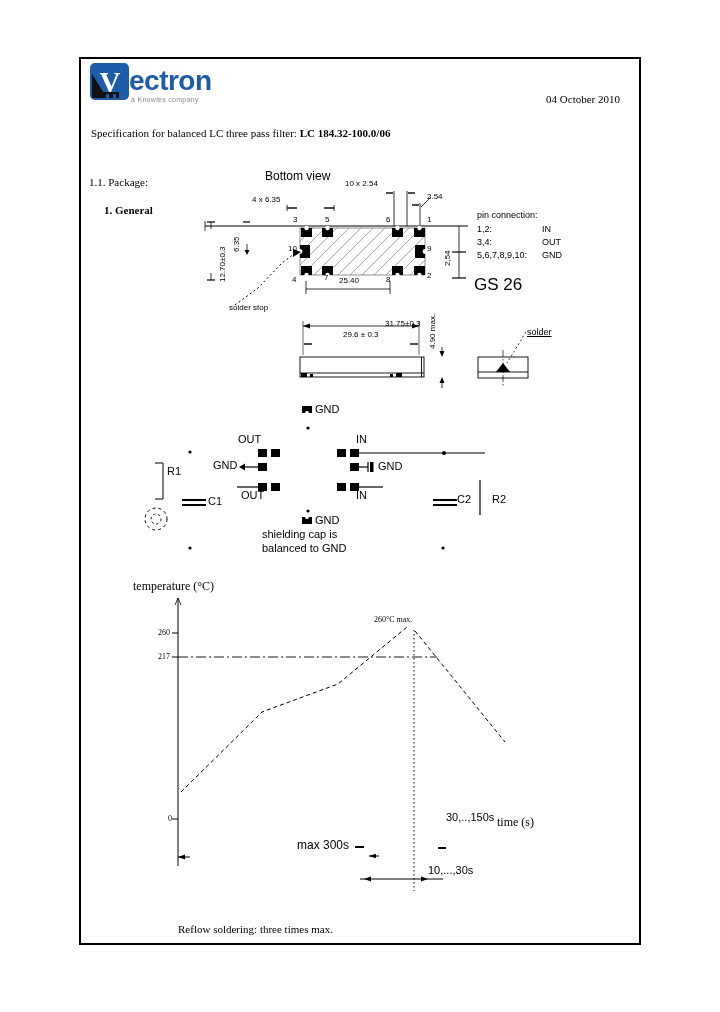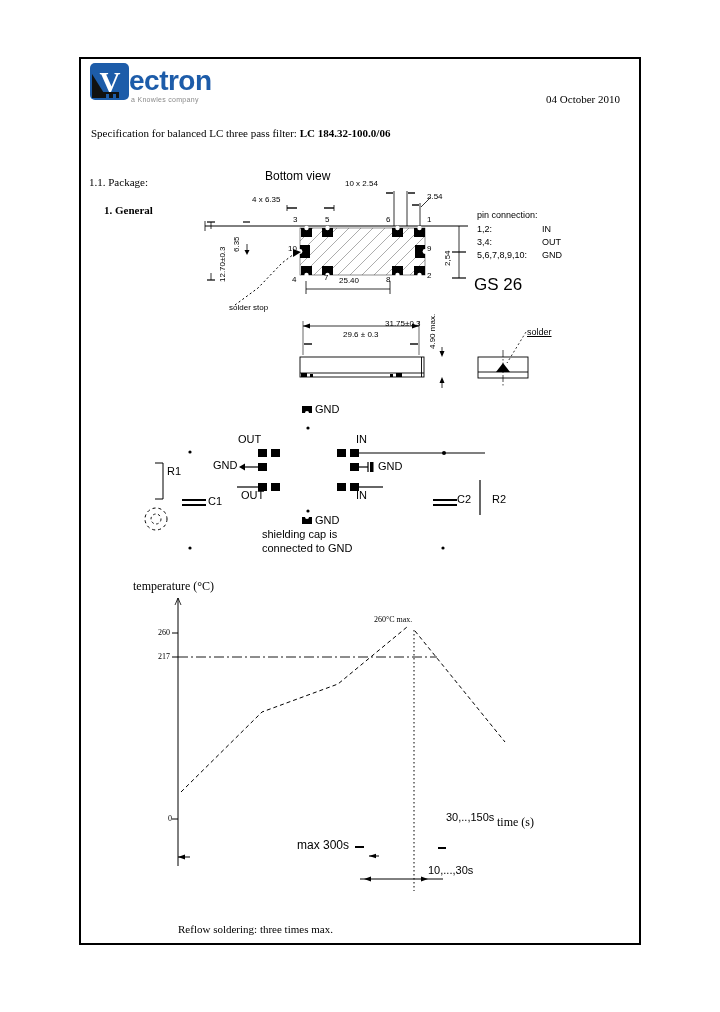--- a/index.html
+++ b/index.html
@@ -239,21 +239,21 @@
   <div class="abs s11" style="left:241px;top:489px;">OUT</div>
   <div class="abs s11" style="left:356px;top:433px;">IN</div>
   <div class="abs s11" style="left:378px;top:460px;">GND</div>
   <div class="abs s11" style="left:356px;top:489px;">IN</div>
   <div class="abs s11" style="left:315px;top:514px;">GND</div>
   <div class="abs s13" style="left:167px;top:465px;">R1</div>
   <div class="abs s13" style="left:208px;top:495px;">C1</div>
   <div class="abs s13" style="left:457px;top:493px;">C2</div>
   <div class="abs s13" style="left:492px;top:493px;">R2</div>
   <div class="abs s11" style="left:262px;top:528px;">shielding cap is</div>
-  <div class="abs s11" style="left:262px;top:542px;">connected to GND</div>
+  <div class="abs s11" style="left:262px;top:542px;">balanced to GND</div>
 
   <svg class="abs" style="left:140px;top:590px;" width="420" height="305" viewBox="0 0 420 305">
 
     <line x1="38" y1="8" x2="38" y2="276" stroke="#000" stroke-width="1"></line>
     <polyline points="35,15 38,8 41,15" fill="none" stroke="#000" stroke-width="0.8"></polyline>
     <line x1="32" y1="43" x2="38" y2="43" stroke="#000" stroke-width="1"></line>
     <line x1="32" y1="67" x2="38" y2="67" stroke="#000" stroke-width="1"></line>
     <line x1="32" y1="229" x2="38" y2="229" stroke="#000" stroke-width="1"></line>
 
     <line x1="38" y1="67" x2="297" y2="67" stroke="#000" stroke-width="0.9" stroke-dasharray="10 3 2 3"></line>

